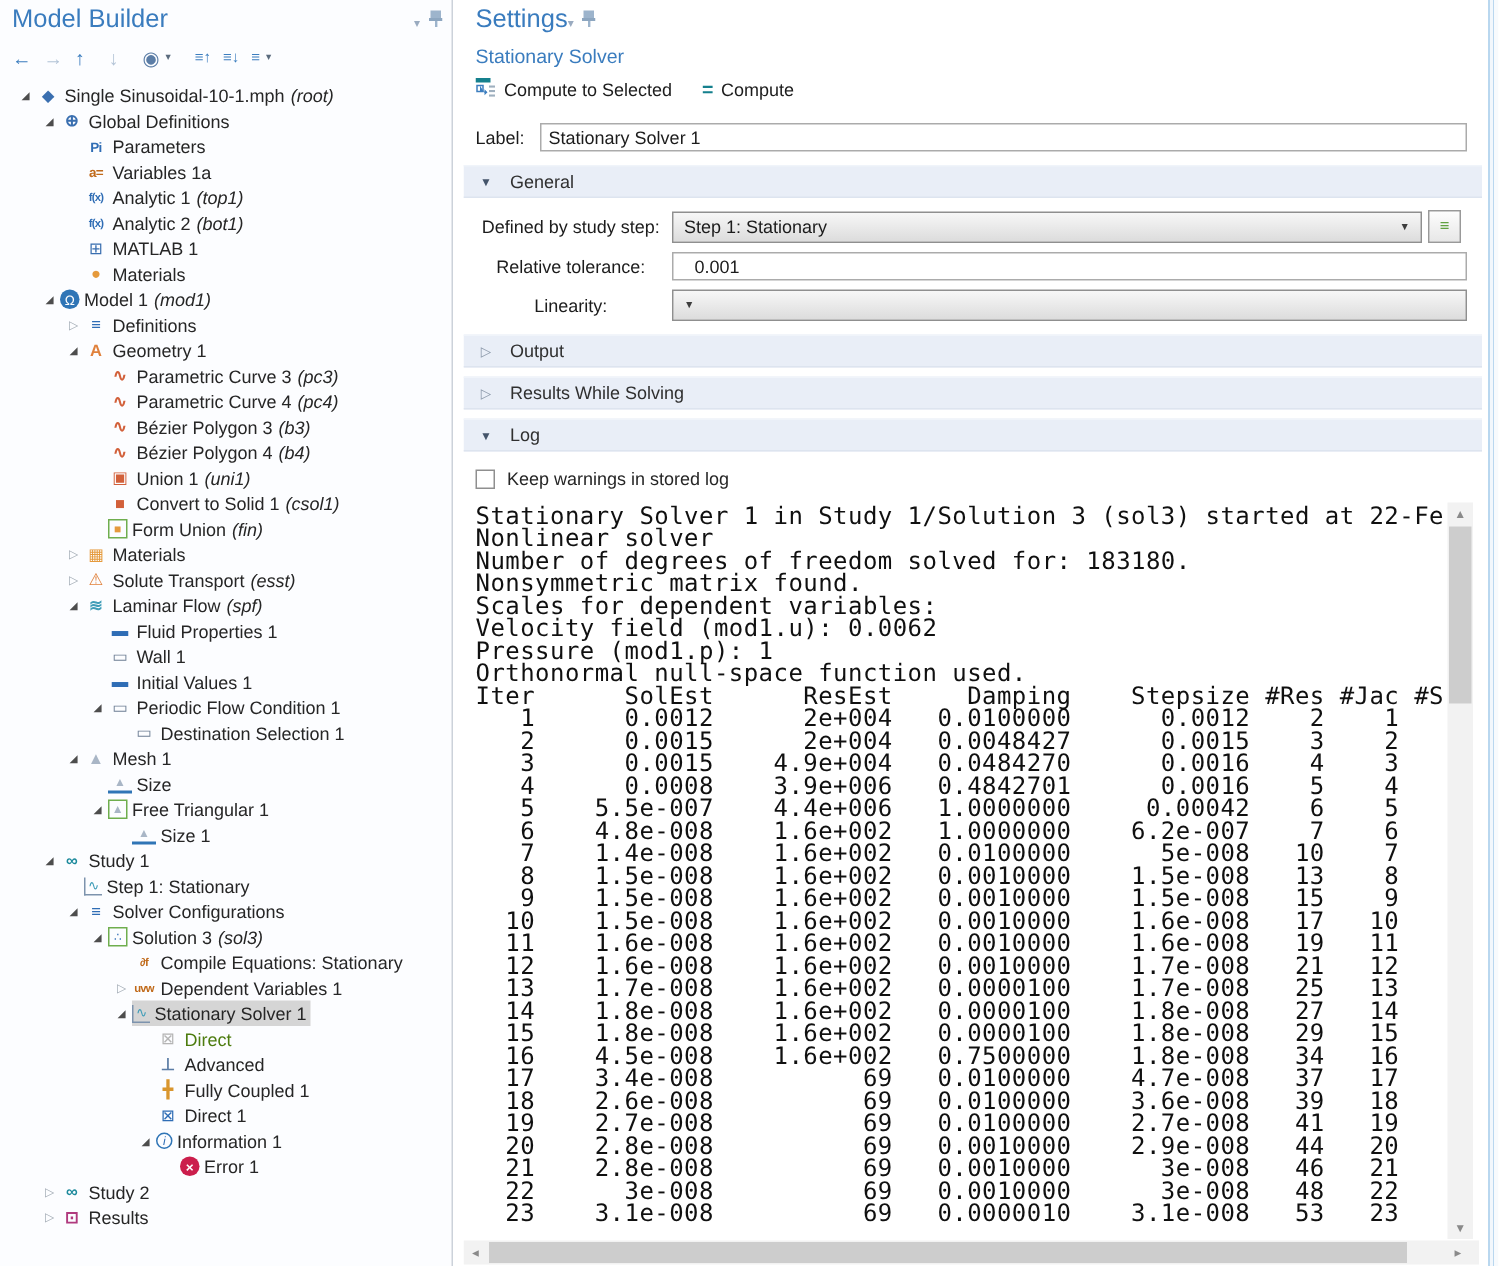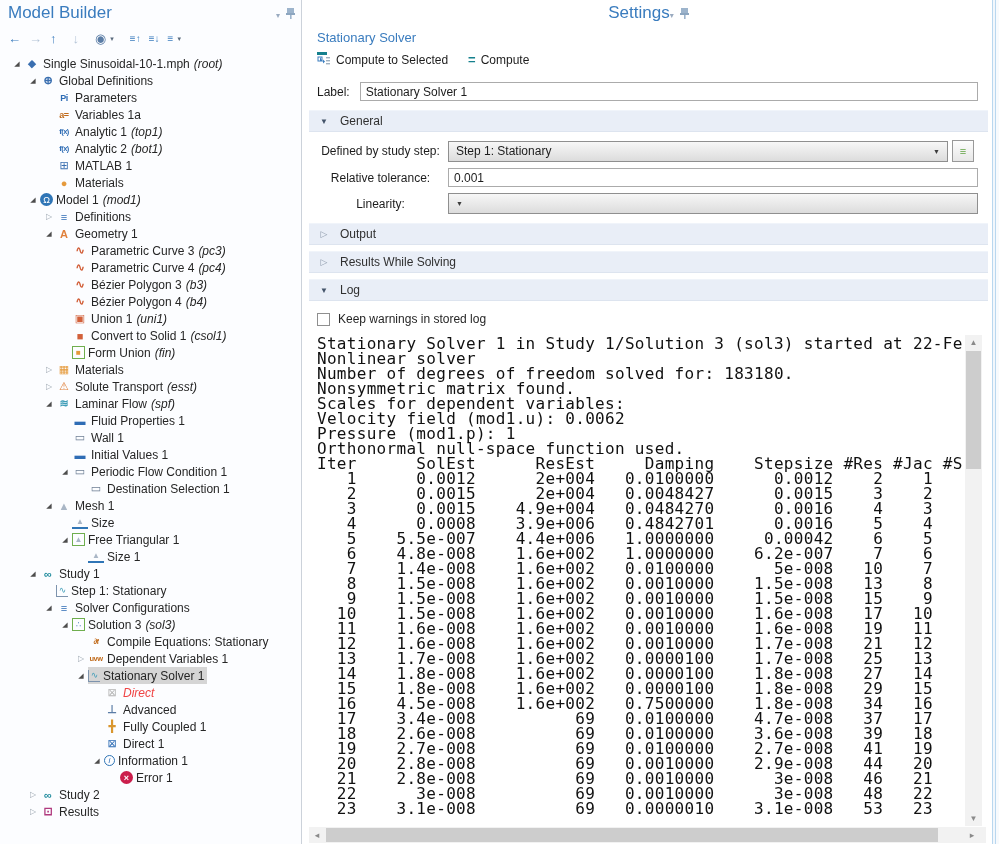--- a/index.html
+++ b/index.html
@@ -31,46 +31,46 @@
   .ic.sm  { font-size:7.5px; }
   .ic.bold { font-weight:700; }
   .ic.badge-blue { background:#2f75b6; color:#fff !important; border-radius:50%; width:13px; height:13px; font-size:9px; }
   .ic.badge-red  { background:#cb1e4c; color:#fff !important; border-radius:50%; width:13px; height:13px; font-size:9px; font-weight:700; }
   .ic.badge-outline { border:1px solid #2f75b6; border-radius:50%; width:11px; height:11px; font-size:8px; font-style:italic; }
   .ic.grn { border:1px solid #6fae4e; width:13px; height:13px; font-size:8px; }
   .ic.axis { border-left:1px solid #7d93ad; border-bottom:1px solid #7d93ad; width:12px; height:12px; font-size:9px; }
   .ic.size { border-bottom:2px solid #2f75b6; font-size:8px; height:12px; }
   .tlabel { color:#262626; }
   .ttag { font-style:italic; margin-left:4px; }
-  .trow.disabled .tlabel { color:#ef4444;font-style:italic; }
+  .trow.disabled .tlabel { color:#4d7c0f; }
 
   .divider { width:7px; flex:none; background:#ffffff; cursor:col-resize; }
 
   
   .settings-panel { width:679px; flex:none; background:#fff; display:flex; flex-direction:column; overflow:hidden; }
-  .s-head { display:flex; justify-content:center; align-items:flex-start; padding:3px 8px 0 8px; }
+  .s-head { display:flex; justify-content:flex-start; align-items:flex-start; padding:3px 8px 0 8px; }
   .s-sub { font-size:13px; color:#3a7cbe; padding:6px 8px 0 8px; }
   .s-toolbar { display:flex; align-items:center; gap:20px; padding:6px 8px 5px 8px; font-size:12px; color:#1c1c1c; }
   .tool-btn { display:flex; align-items:center; gap:5px; cursor:default; }
   .eq-icon { color:#15808d; font-weight:700; font-size:13px; }
 
   .label-row { display:flex; align-items:center; gap:10px; padding:9px 10px 6px 8px; font-size:12px; }
   .label-row input { flex:1; height:19px; border:1px solid #ababab; font-size:12px; padding:0 5px; font-family:inherit; color:#1c1c1c; }
 
   .sec { background:#e9eef7; border-top:1px solid #f0f4fa; border-bottom:1px solid #dde4ef; height:22px; flex:none; display:flex; align-items:center; padding-left:10px; gap:11px; font-size:12px; color:#303030; margin:3px 0; cursor:default; }
   .sec .sc { width:10px; text-align:center; }
   .sc.open { font-size:8px; color:#44546a; }
   .sc.closed { font-size:9px; color:#8d9aab; }
 
   .form { padding:5px 10px 6px 8px; display:grid; grid-template-columns:127px 1fr 26px; column-gap:4px; row-gap:6px; font-size:12px; align-items:center; }
   .flabel { color:#1c1c1c;text-align:center; }
   .selectbox { height:21px; border:1px solid #8f8f8f; background:linear-gradient(#f7f7f7,#dcdcdc); display:flex; align-items:center; padding:0 7px; gap:6px; }
   .selectbox .val { flex:1; color:#1c1c1c; }
   .selectbox .dd { font-size:7px; color:#3d3d3d; }
-  .txtin { height:19px; border:1px solid #ababab; padding:0 5px; font-size:12px; font-family:inherit; color:#1c1c1c; }
+  .txtin { height:19px; border:1px solid #ababab; padding:0 14px; font-size:12px; font-family:inherit; color:#1c1c1c; }
   .span23 { grid-column:2/4; }
   .gts-btn { width:22px; height:22px; border:1px solid #999; background:linear-gradient(#fdfdfd,#e7e7e7); color:#61a242; font-size:11px; font-weight:700; display:flex; align-items:center; justify-content:center; }
 
   .chk-row { display:flex; align-items:center; gap:8px; padding:8px 8px 4px 8px; font-size:12px; }
   .cb { width:13px; height:13px; border:1px solid #8f8f8f; background:#fff; flex:none; }
 
   .log-region { flex:1; position:relative; margin-top:3px; }
   .log-pre { position:absolute; left:0; top:0; right:26px; bottom:16px; margin:0; padding:3px 0 0 8px; overflow:hidden;
              font-family:"DejaVu Sans Mono", monospace; font-size:16px; line-height:15px; letter-spacing:0.3px; color:#101010; }
   .vscroll { position:absolute; top:2px; right:6px; bottom:18px; width:17px; background:#f2f2f2; }

